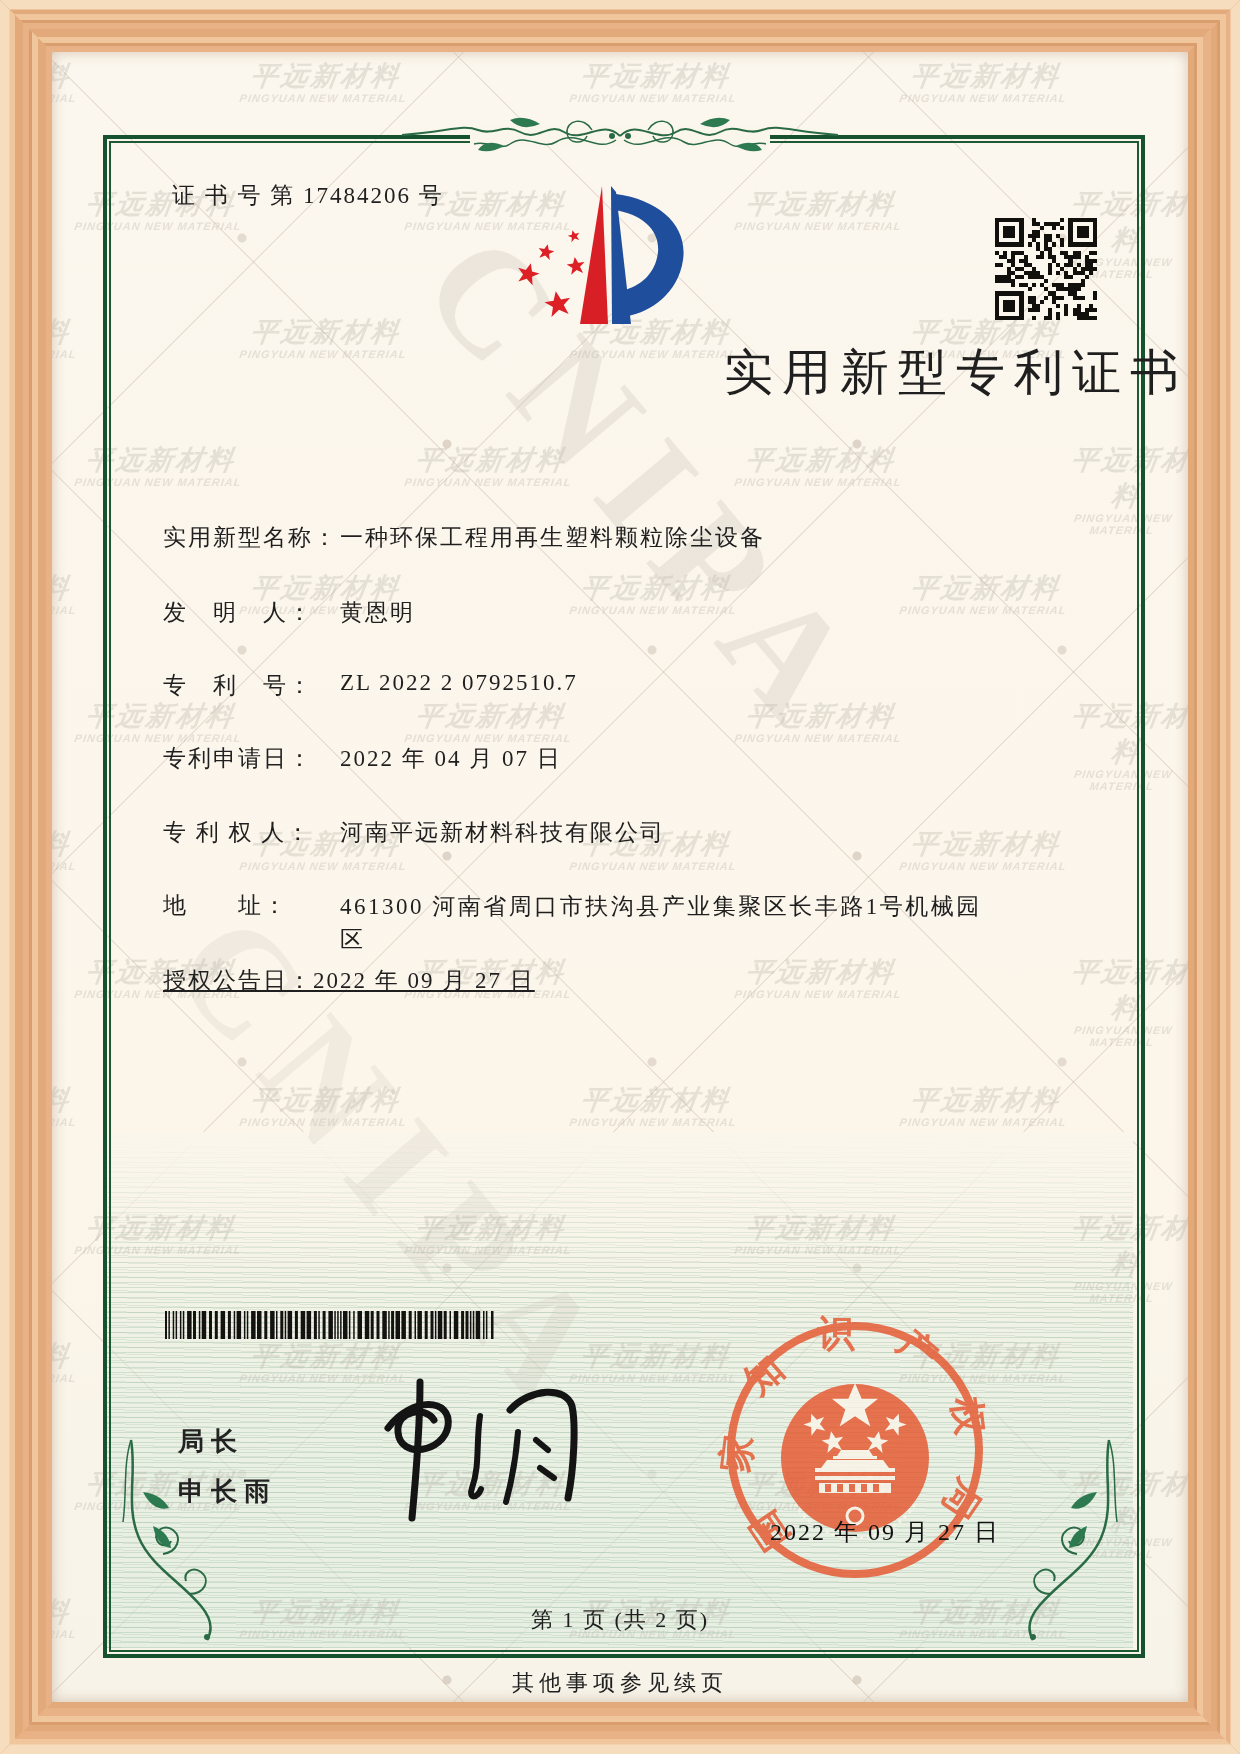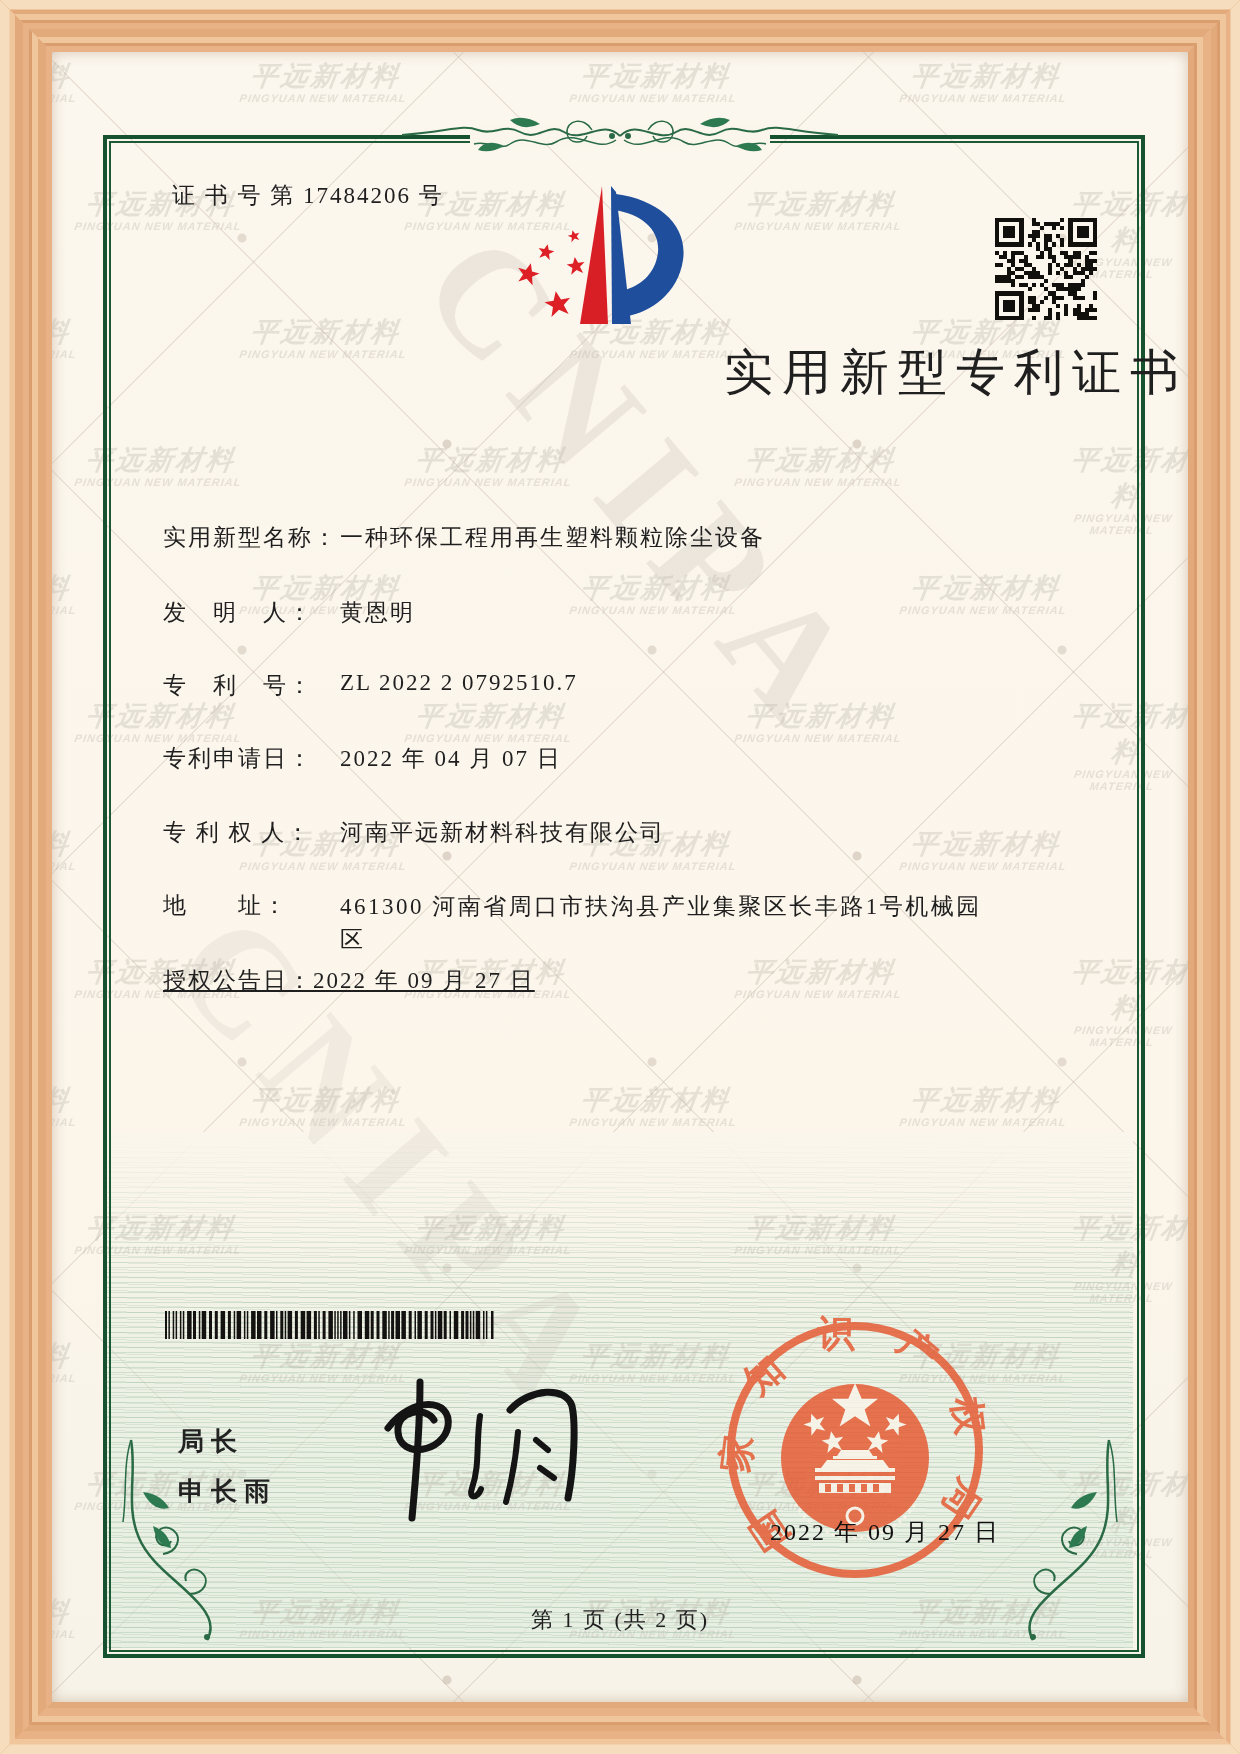--- a/index.html
+++ b/index.html
@@ -793,15 +793,16 @@
             <rect x="178" y="194" width="6" height="8"></rect>
           </g>
           <path d="M100,214 A70,70 0 0 0 220,214" fill="none" stroke="#fbf3e8" stroke-width="3" stroke-dasharray="3,4"></path>
           <circle cx="160" cy="226" r="8" fill="none" stroke="#fbf3e8" stroke-width="3"></circle>
         </g>
       </svg>
 
       <div class="seal-date">2022 年 09 月 27 日</div>
 
       <div class="page-info">第 1 页 (共 2 页)</div>
+      <div class="cont-note">其他事项参见续页</div>
     </div>
   </div>
 </div>
 
 </body></html>

